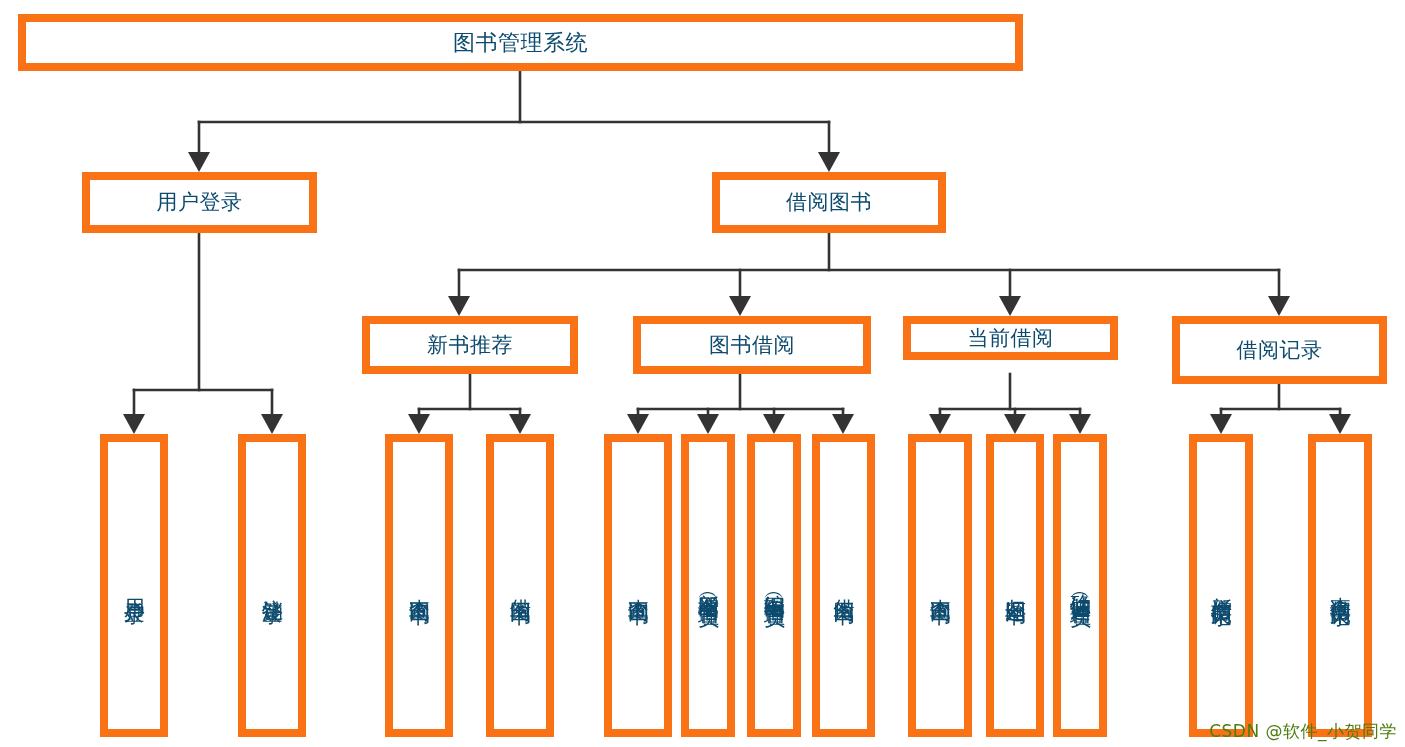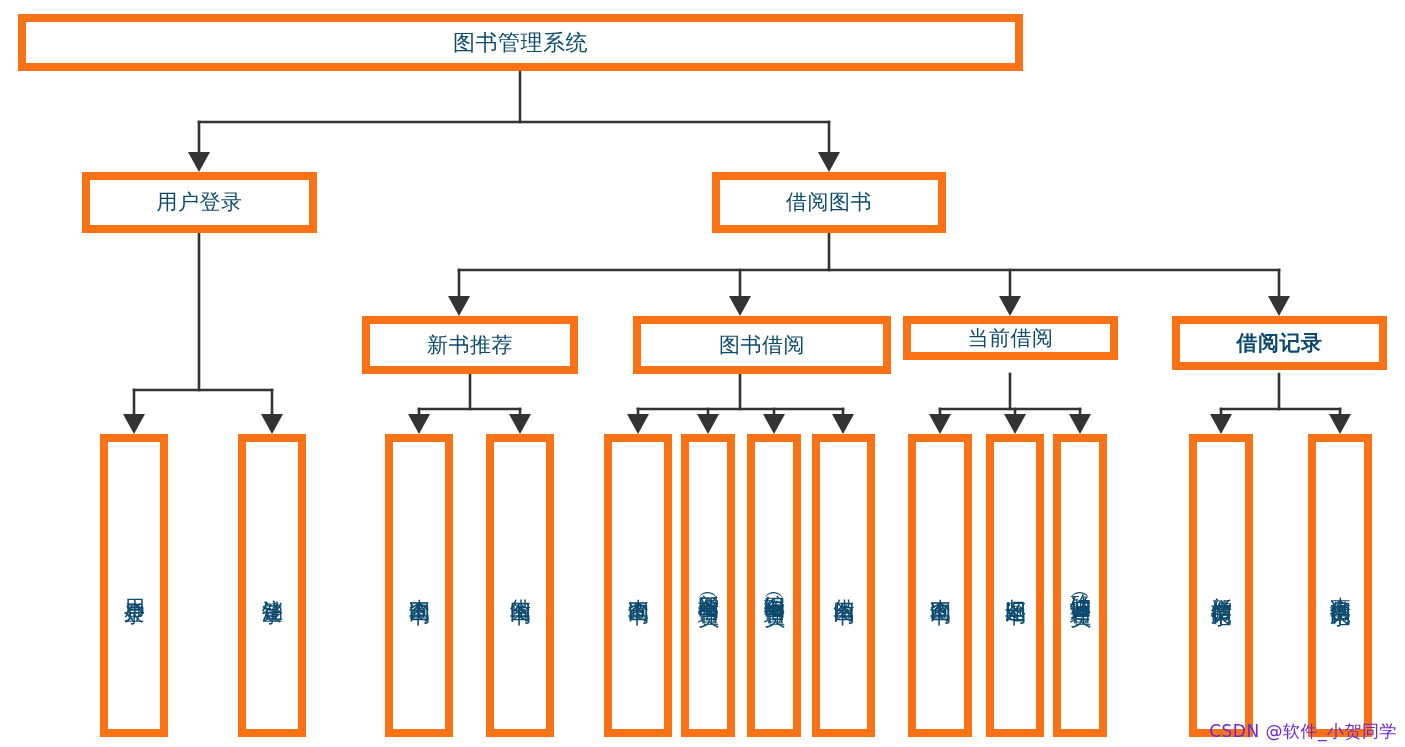--- a/index.html
+++ b/index.html
@@ -59,21 +59,21 @@
     max-height: 100%;
   }
   .node.root .node-label {
     font-size: 22px;
   }
   #watermark {
     position: absolute;
     right: 8px;
     bottom: 4px;
     font-size: 17px;
-    color: #6d28d9;
+    color: #4d7c0f;
     letter-spacing: 0.5px;
     z-index: 5;
     white-space: nowrap;
   }
 </style>
 </head>
 <body>
 
 <div id="diagram-root">
 
@@ -138,27 +138,27 @@
       </div>
       <div class="node horizontal level1" style="left: 82px; top: 172px; width: 235px; height: 61px;">
         <span class="node-label">用户登录</span>
       </div>
       <div class="node horizontal level1" style="left: 712px; top: 172px; width: 234px; height: 61px;">
         <span class="node-label">借阅图书</span>
       </div>
       <div class="node horizontal level2" style="left: 362px; top: 316px; width: 216px; height: 58px;">
         <span class="node-label">新书推荐</span>
       </div>
-      <div class="node horizontal level2" style="left: 633px; top: 316px; width: 258px; height: 58px;">
+      <div class="node horizontal level2" style="left: 633px; top: 316px; width: 238px; height: 58px;">
         <span class="node-label">图书借阅</span>
       </div>
       <div class="node horizontal level2" style="left: 903px; top: 316px; width: 215px; height: 44px;">
         <span class="node-label">当前借阅</span>
       </div>
-      <div class="node horizontal level2" style="left: 1172px; top: 316px; width: 215px; height: 54px; font-weight: bold;">
+      <div class="node horizontal level2" style="left: 1172px; top: 316px; width: 215px; height: 68px;">
         <span class="node-label">借阅记录</span>
       </div>
       <div class="node vertical leaf" style="left: 100px; top: 434px; width: 68px; height: 303px;">
         <span class="node-label">用户登录</span>
       </div>
       <div class="node vertical leaf" style="left: 238px; top: 434px; width: 68px; height: 303px;">
         <span class="node-label">注销登录</span>
       </div>
       <div class="node vertical leaf" style="left: 385px; top: 434px; width: 68px; height: 303px;">
         <span class="node-label">查询图书</span>

